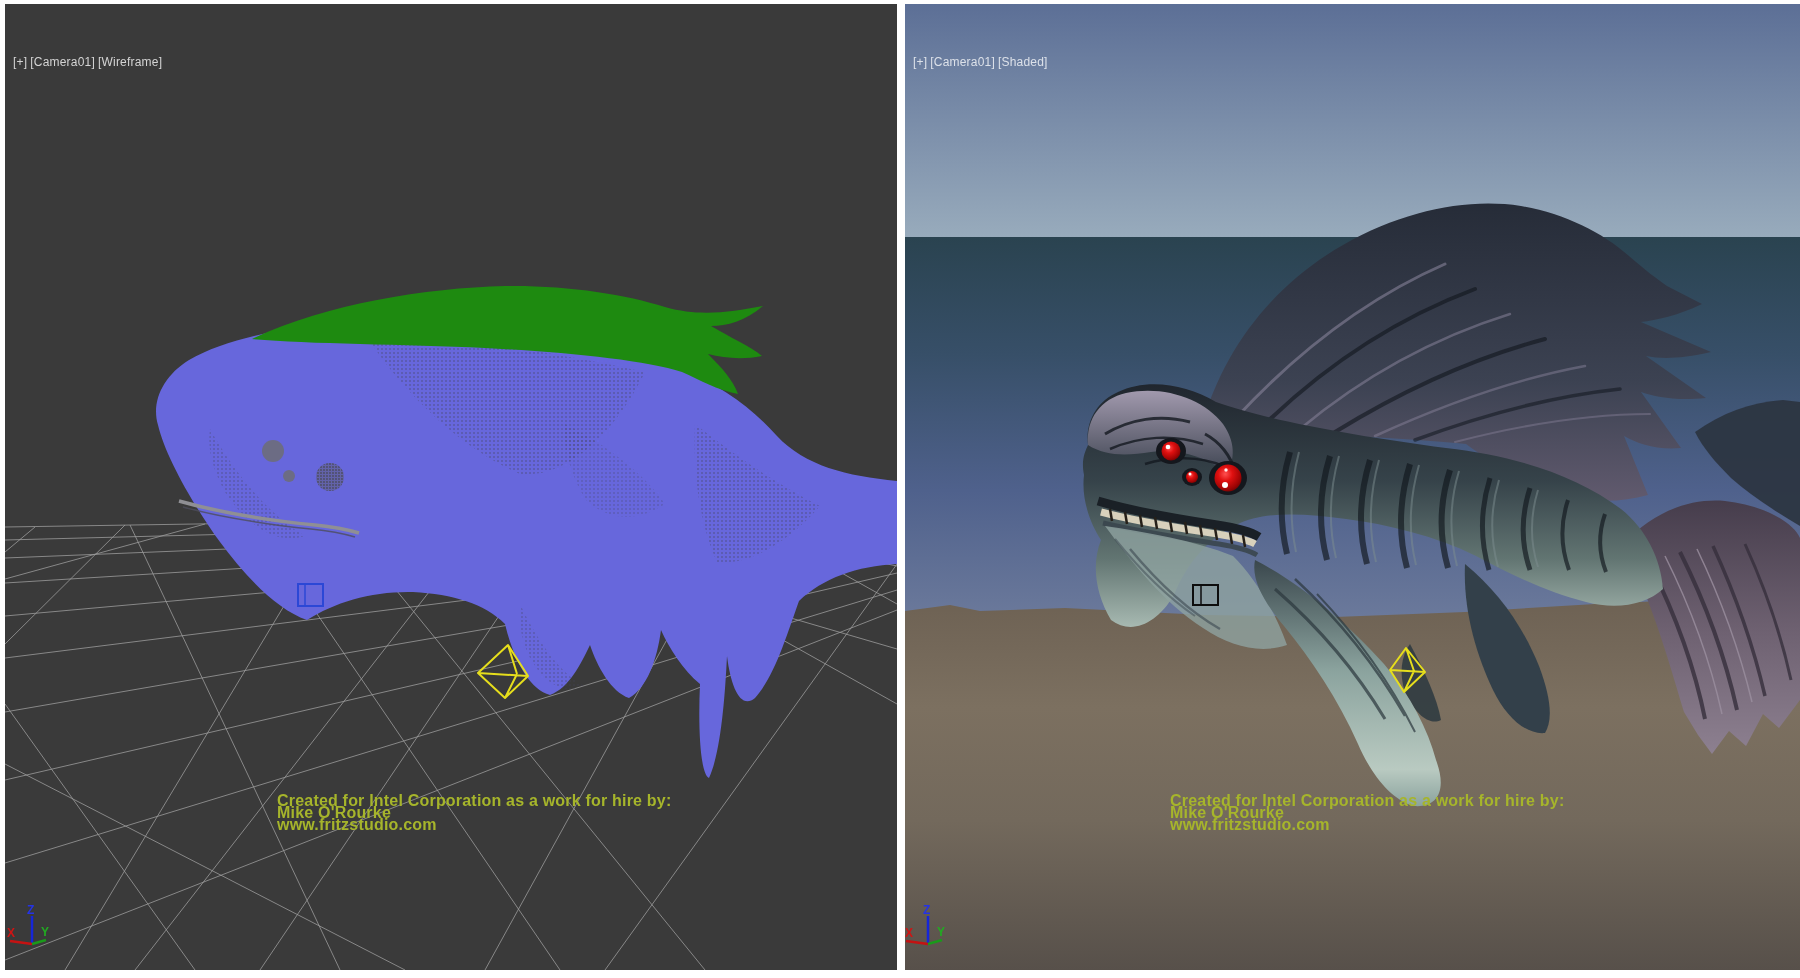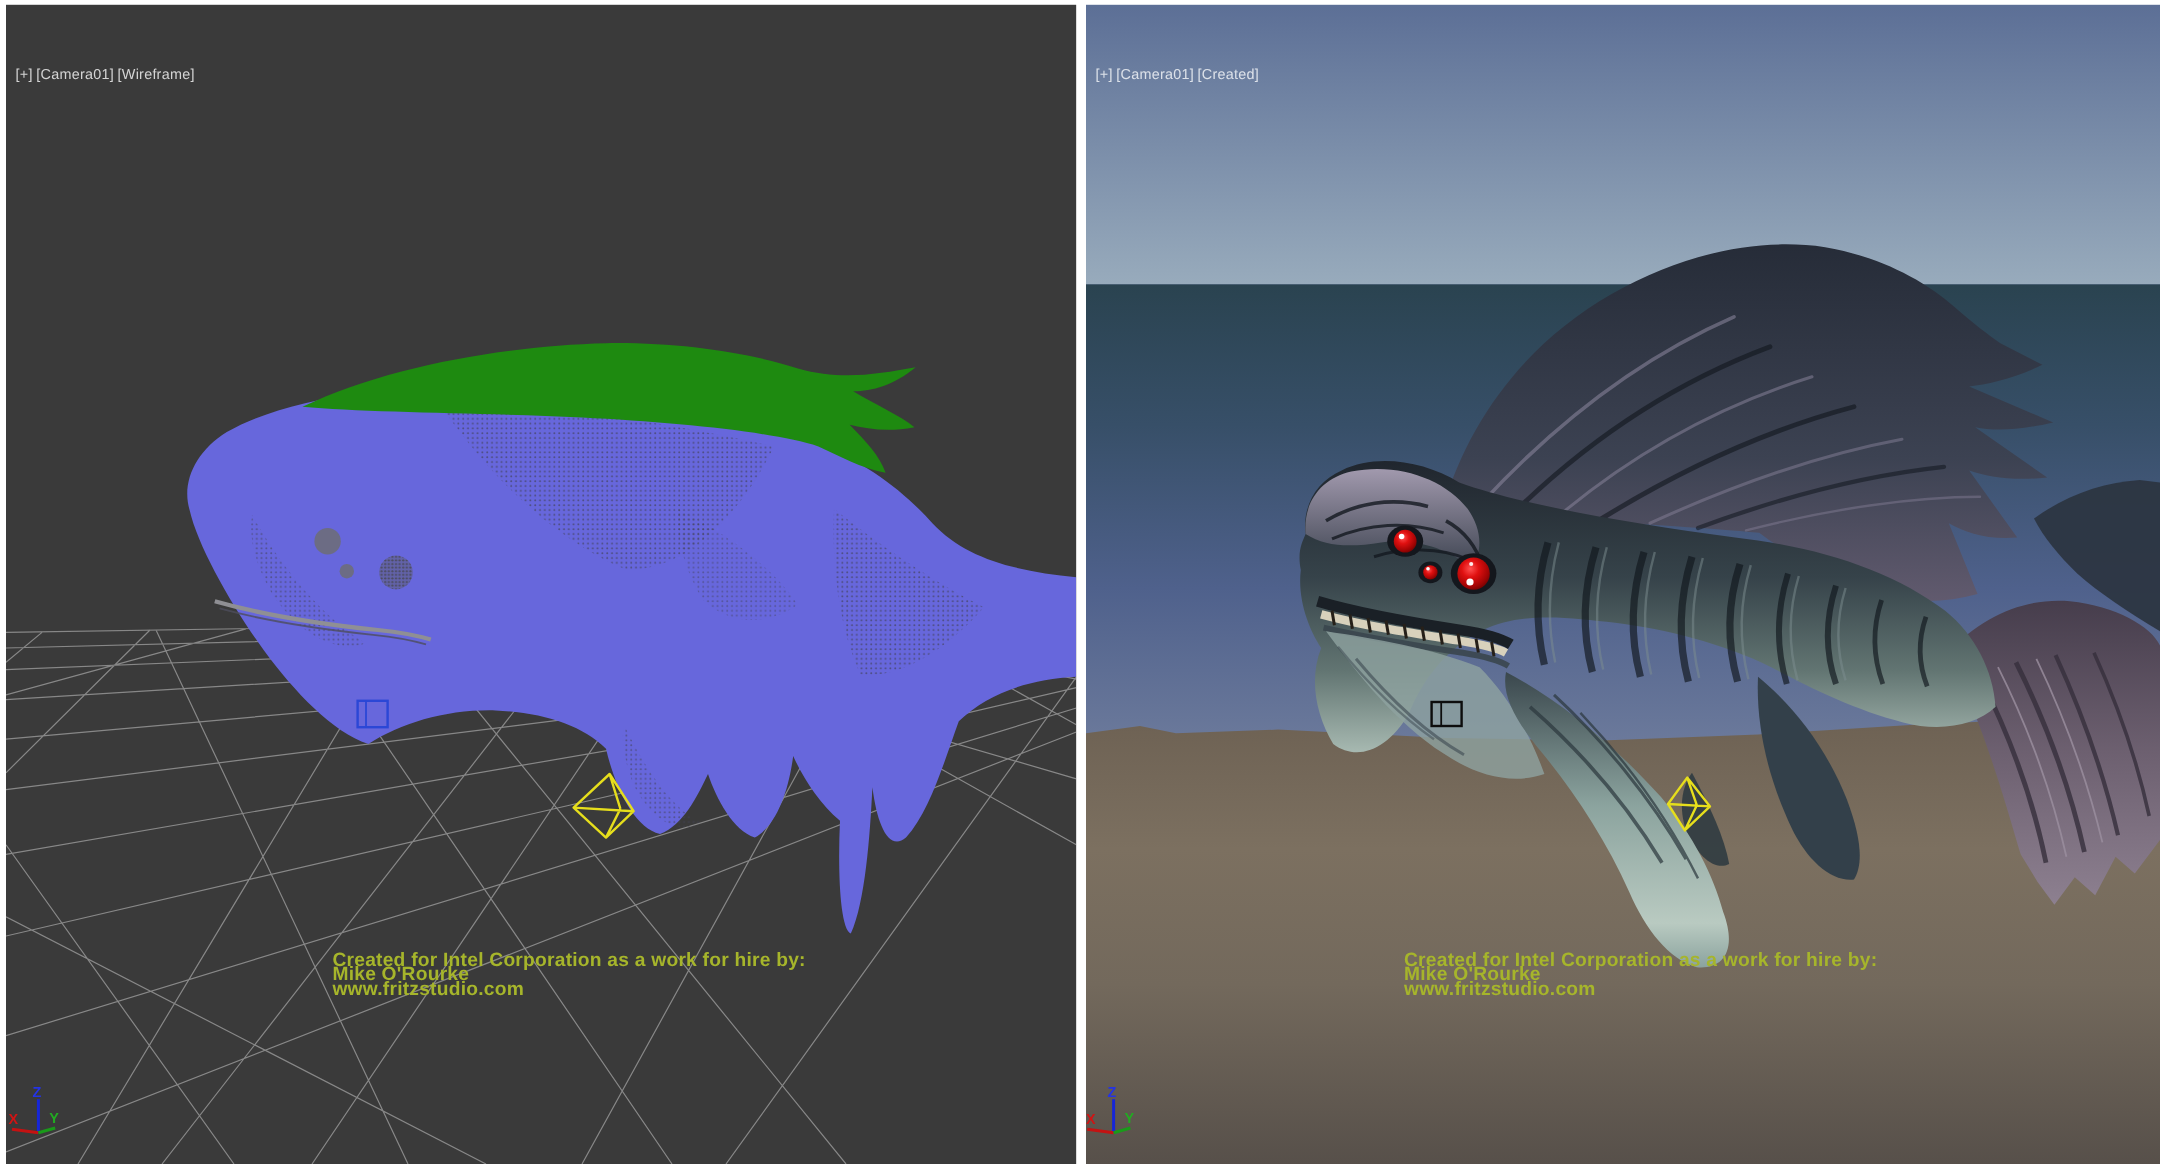--- a/index.html
+++ b/index.html
@@ -301,21 +301,21 @@
         <line x1="23" y1="940" x2="23" y2="912" stroke="#1626d8" stroke-width="2.5"></line>
         <line x1="23" y1="940" x2="1" y2="937" stroke="#c41212" stroke-width="2.5"></line>
         <line x1="23" y1="940" x2="37" y2="936" stroke="#1a9a1a" stroke-width="2.5"></line>
         <text class="gz-label" x="18" y="910" fill="#2433e6">Z</text>
         <text class="gz-label" x="0" y="933" fill="#d01414">X</text>
         <text class="gz-label" x="32" y="932" fill="#22aa22">Y</text>
       </g>
     </svg>
 
     <div class="vp-label">
-      <span>[+]</span><span>[Camera01]</span><span>[Created]</span>
+      <span>[+]</span><span>[Camera01]</span><span>[Shaded]</span>
     </div>
 
     <div class="watermark wm-right">
       <div>Created for Intel Corporation as a work for hire by:</div>
       <div>Mike O'Rourke</div>
       <div>www.fritzstudio.com</div>
     </div>
   </div>
 </div>
 

